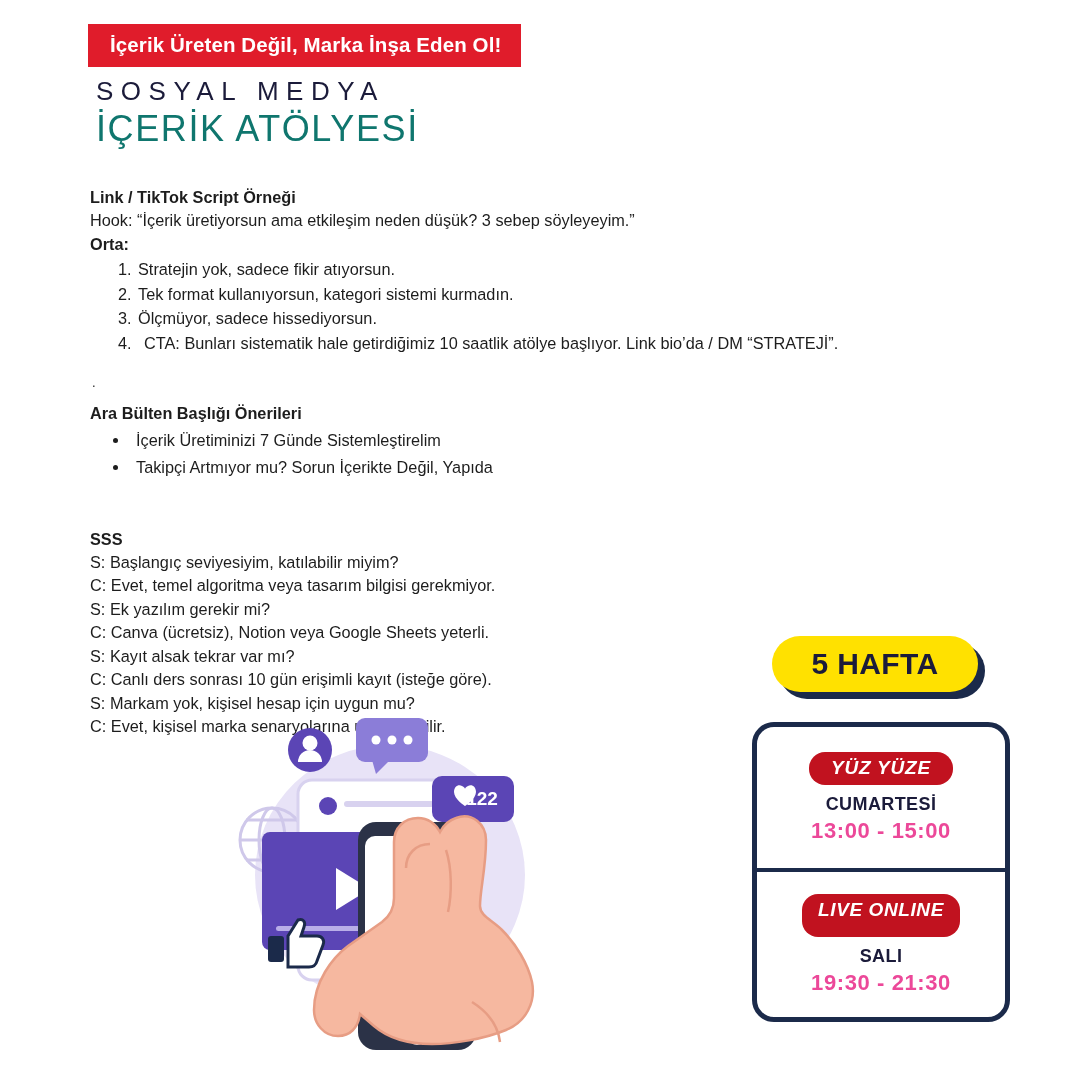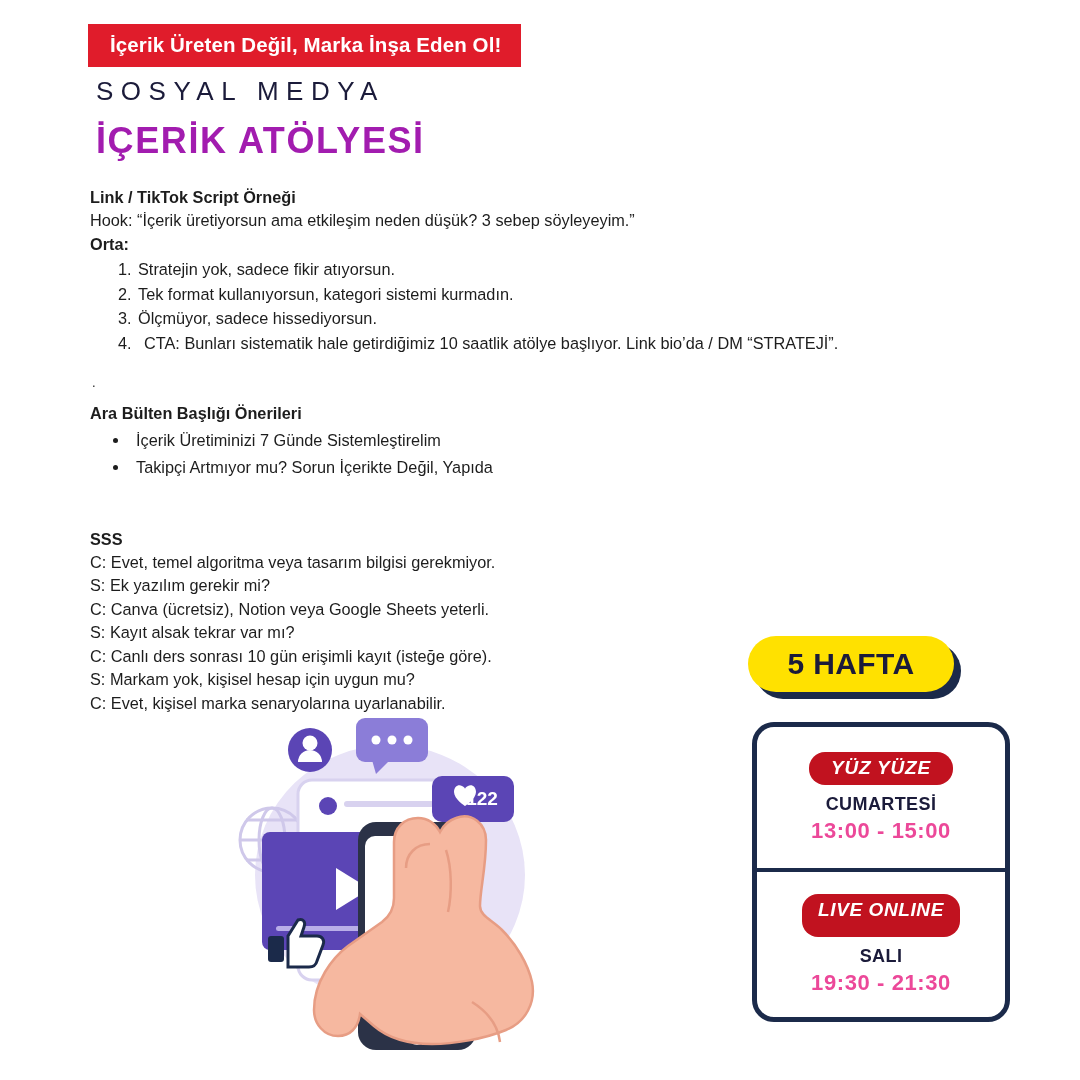--- a/index.html
+++ b/index.html
@@ -37,25 +37,25 @@
     top: 76px;
     font-size: 26px;
     letter-spacing: 7.5px;
     color: #1b1b3a;
     font-weight: 400;
   }
 
   .title {
     position: absolute;
     left: 96px;
-    top: 120px;
+    top: 108px;
     font-size: 36px;
-    font-weight: bold;
+    font-weight: normal;
     letter-spacing: 1.6px;
-    color: #a21caf;
+    color: #0f766e;
   }
 
   
   .content {
     position: absolute;
     left: 90px;
     top: 186px;
     width: 830px;
     font-size: 16.3px;
     line-height: 1.44;
@@ -98,21 +98,21 @@
     line-height: 1;
     padding-left: 2px;
     color: #1d1d1d;
   }
 
   .faq .p { margin: 0; }
 
   
   .badge-weeks {
     position: absolute;
-    left: 748px;
+    left: 772px;
     top: 636px;
     width: 206px;
     height: 56px;
     background: #ffe100;
     border-radius: 28px;
     box-shadow: 7px 7px 0 #1b2a4a;
     display: flex;
     align-items: center;
     justify-content: center;
   }
@@ -210,20 +210,21 @@
   <p class="h">Ara Bülten Başlığı Önerileri</p>
   <ul class="bullets">
     <li>İçerik Üretiminizi 7 Günde Sistemleştirelim</li>
     <li>Takipçi Artmıyor mu? Sorun İçerikte Değil, Yapıda</li>
   </ul>
 
   <div class="gap-lg"></div>
 
   <div class="faq">
     <p class="h">SSS</p>
+    <p class="p">S: Başlangıç seviyesiyim, katılabilir miyim?</p>
     <p class="p"> C: Evet, temel algoritma veya tasarım bilgisi gerekmiyor.</p>
     <p class="p">S: Ek yazılım gerekir mi?</p>
     <p class="p"> C: Canva (ücretsiz), Notion veya Google Sheets yeterli.</p>
     <p class="p">S: Kayıt alsak tekrar var mı?</p>
     <p class="p"> C: Canlı ders sonrası 10 gün erişimli kayıt (isteğe göre).</p>
     <p class="p">S: Markam yok, kişisel hesap için uygun mu?</p>
     <p class="p"> C: Evet, kişisel marka senaryolarına uyarlanabilir.</p>
   </div>
 </div>
 

